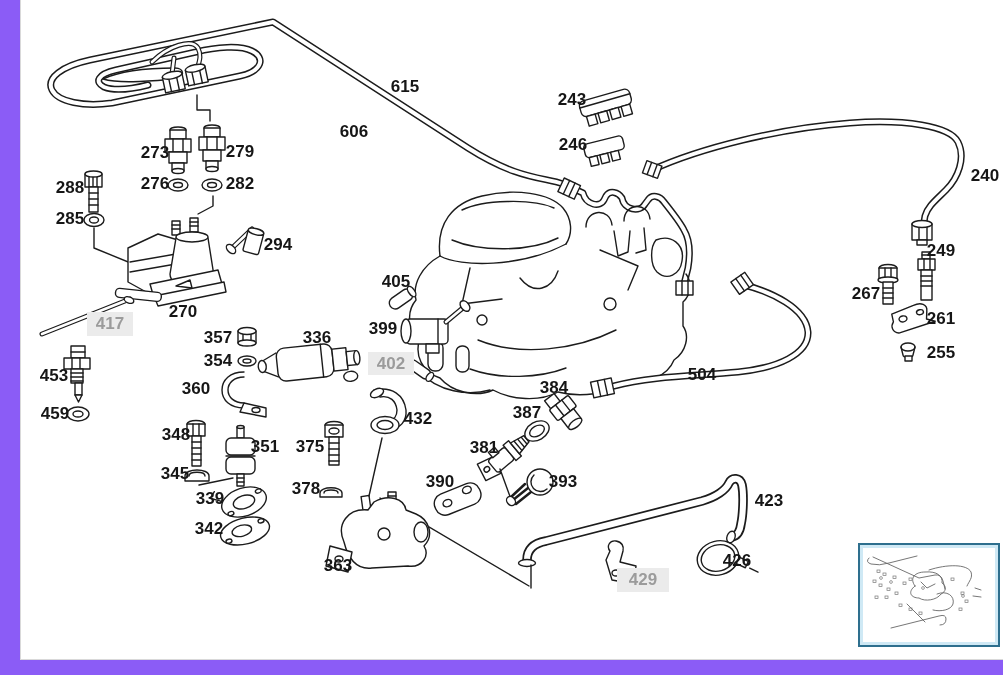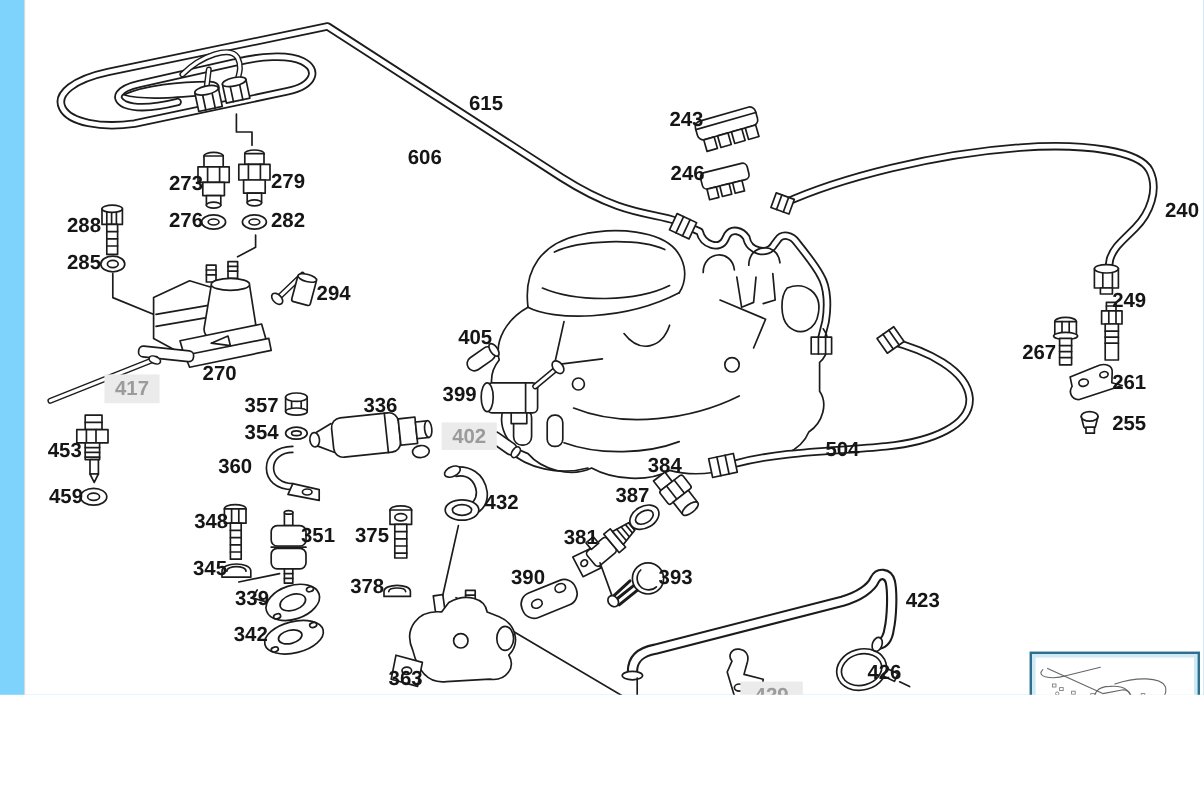--- a/index.html
+++ b/index.html
@@ -1,16 +1,16 @@
 <!DOCTYPE html>
 <html><head>
 <meta charset="utf-8">
 <style>
   html,body{margin:0;padding:0;}
-  .page{position:relative;width:1003px;height:579px;background:#7dd3fc;overflow:hidden;
+  .page{position:relative;width:1003px;height:675px;background:#8b5cf6;overflow:hidden;
         font-family:"Liberation Sans",sans-serif;}
   .canvas{position:absolute;left:20px;top:0;width:982px;height:659px;background:#fff;
           border-left:1px solid #d9d9d9;border-bottom:1px solid #d9d9d9;}
   svg.art{position:absolute;left:0;top:0;}
   .lbl{font:bold 17px "Liberation Sans",sans-serif;fill:#161616;stroke:none;text-anchor:middle;}
   .ghost{fill:#9b9b9b;}
   .gbox{fill:#ebebeb;stroke:none;}
   .to,.to2,.to9{fill:none;stroke:#1c1c1c;stroke-linecap:round;stroke-linejoin:round;}
   .ti,.ti2,.ti9{fill:none;stroke:#ffffff;stroke-linecap:round;stroke-linejoin:round;}
   .to{stroke-width:7;} .ti{stroke-width:4;}

